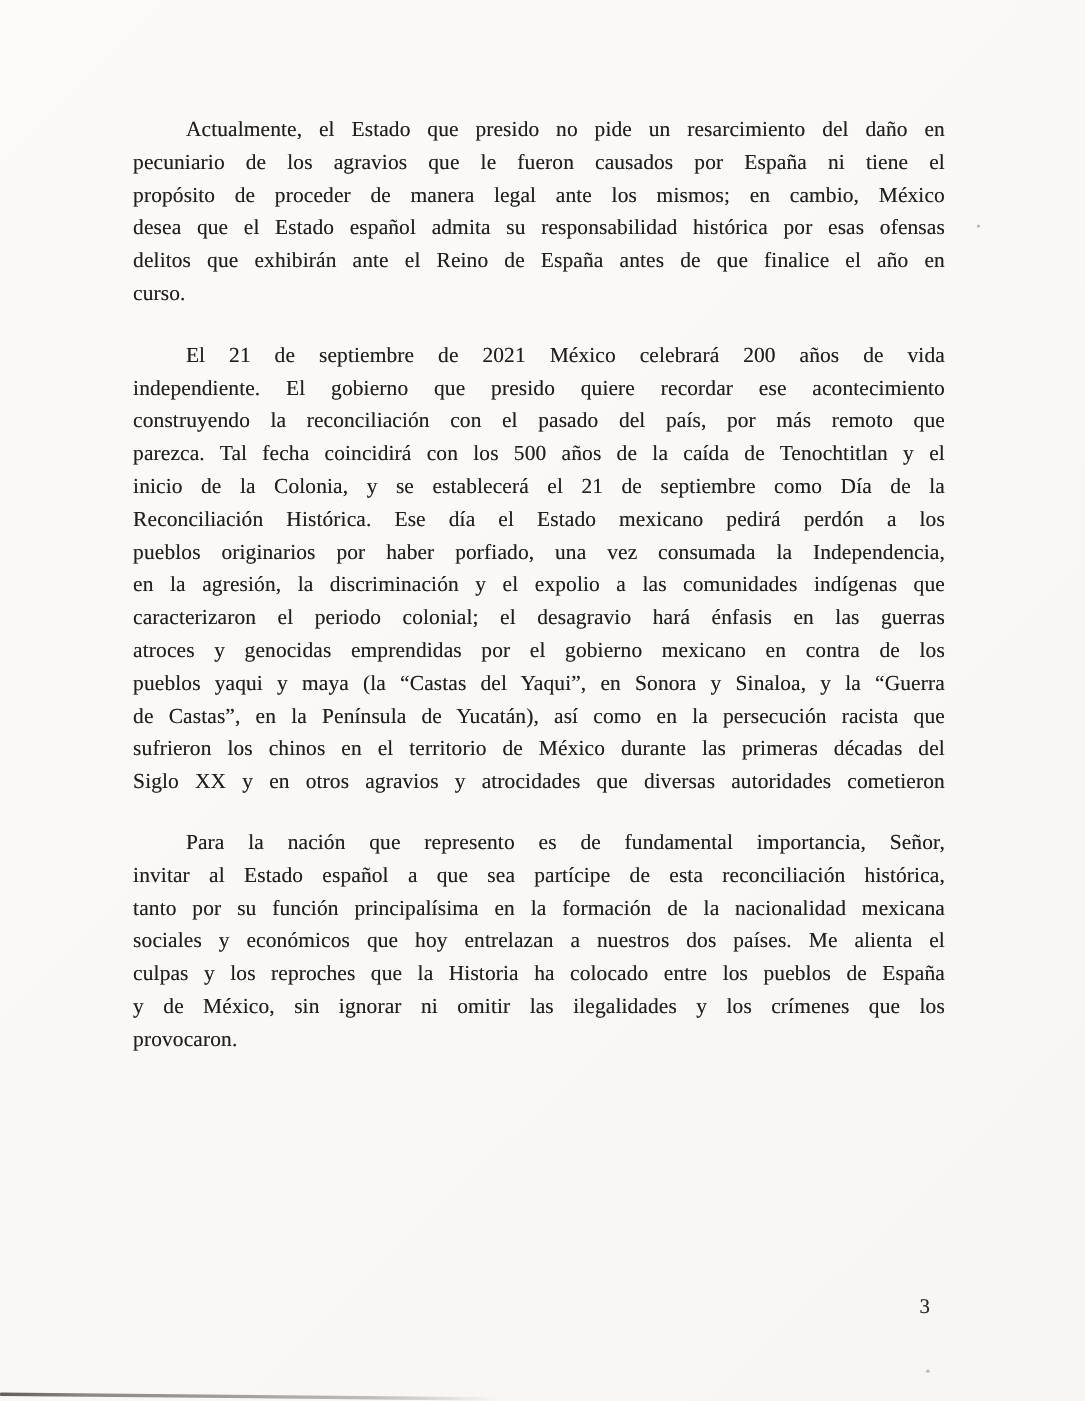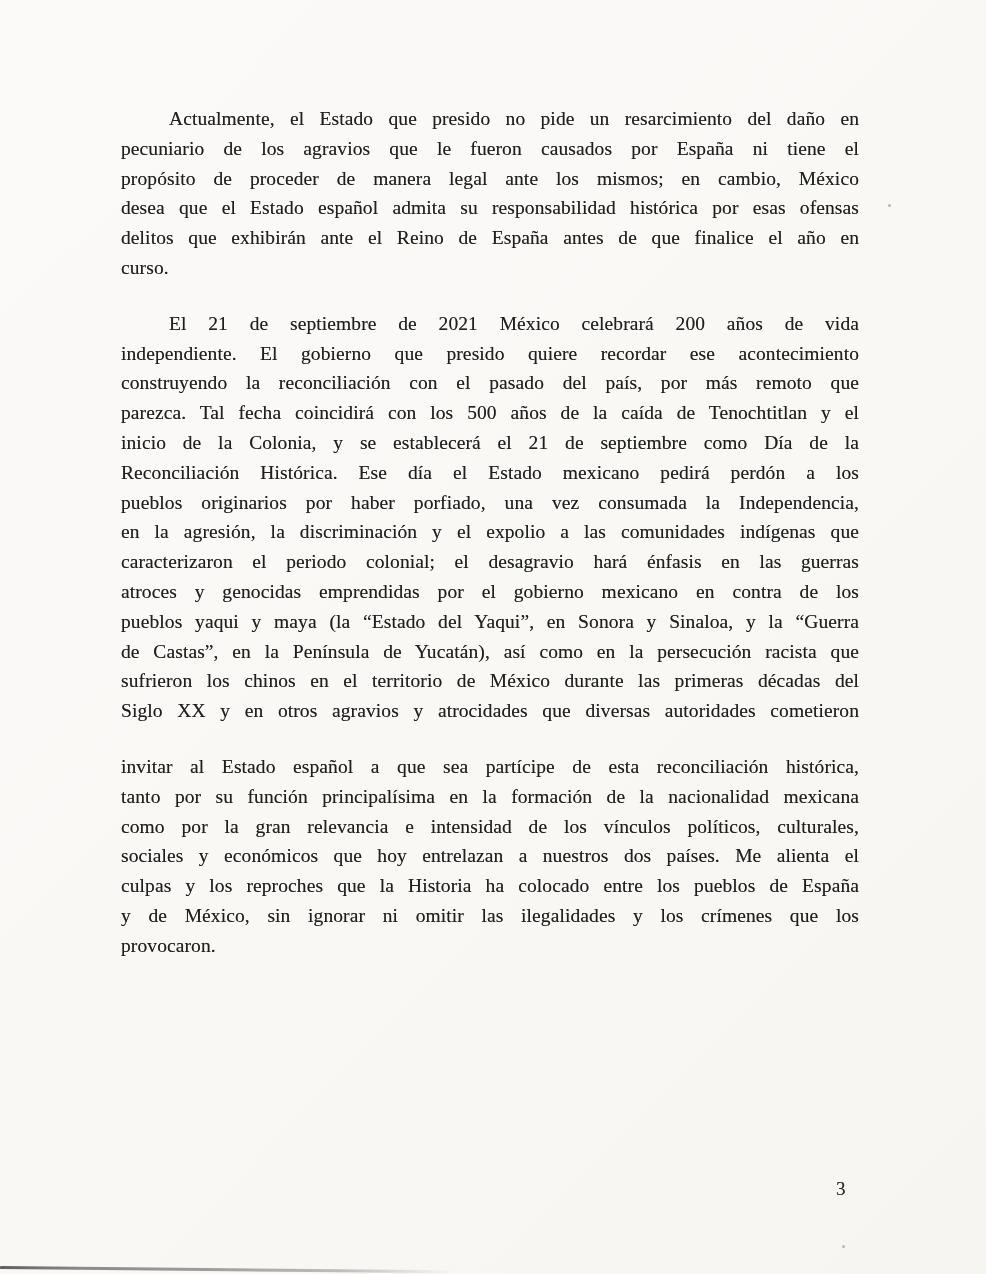--- a/index.html
+++ b/index.html
@@ -100,29 +100,29 @@
         <div class="line first">El 21 de septiembre de 2021 México celebrará 200 años de vida</div>
         <div class="line">independiente. El gobierno que presido quiere recordar ese acontecimiento</div>
         <div class="line">construyendo la reconciliación con el pasado del país, por más remoto que</div>
         <div class="line">parezca. Tal fecha coincidirá con los 500 años de la caída de Tenochtitlan y el</div>
         <div class="line">inicio de la Colonia, y se establecerá el 21 de septiembre como Día de la</div>
         <div class="line">Reconciliación Histórica. Ese día el Estado mexicano pedirá perdón a los</div>
         <div class="line">pueblos originarios por haber porfiado, una vez consumada la Independencia,</div>
         <div class="line">en la agresión, la discriminación y el expolio a las comunidades indígenas que</div>
         <div class="line">caracterizaron el periodo colonial; el desagravio hará énfasis en las guerras</div>
         <div class="line">atroces y genocidas emprendidas por el gobierno mexicano en contra de los</div>
-        <div class="line">pueblos yaqui y maya (la “Estado del Yaqui”, en Sonora y Sinaloa, y la “Guerra</div>
+        <div class="line">pueblos yaqui y maya (la “Castas del Yaqui”, en Sonora y Sinaloa, y la “Guerra</div>
         <div class="line">de Castas”, en la Península de Yucatán), así como en la persecución racista que</div>
         <div class="line">sufrieron los chinos en el territorio de México durante las primeras décadas del</div>
         <div class="line">Siglo XX y en otros agravios y atrocidades que diversas autoridades cometieron</div>
       </div>
     <div class="para">
+        <div class="line first">Para la nación que represento es de fundamental importancia, Señor,</div>
         <div class="line">invitar al Estado español a que sea partícipe de esta reconciliación histórica,</div>
         <div class="line">tanto por su función principalísima en la formación de la nacionalidad mexicana</div>
-        <div class="line">como por la gran relevancia e intensidad de los vínculos políticos, culturales,</div>
         <div class="line">sociales y económicos que hoy entrelazan a nuestros dos países. Me alienta el</div>
         <div class="line">culpas y los reproches que la Historia ha colocado entre los pueblos de España</div>
         <div class="line">y de México, sin ignorar ni omitir las ilegalidades y los crímenes que los</div>
         <div class="line last">provocaron.</div>
       </div>
   </div>
 
   <div class="page-number">3</div>
 
   <div class="scan-line"></div>

